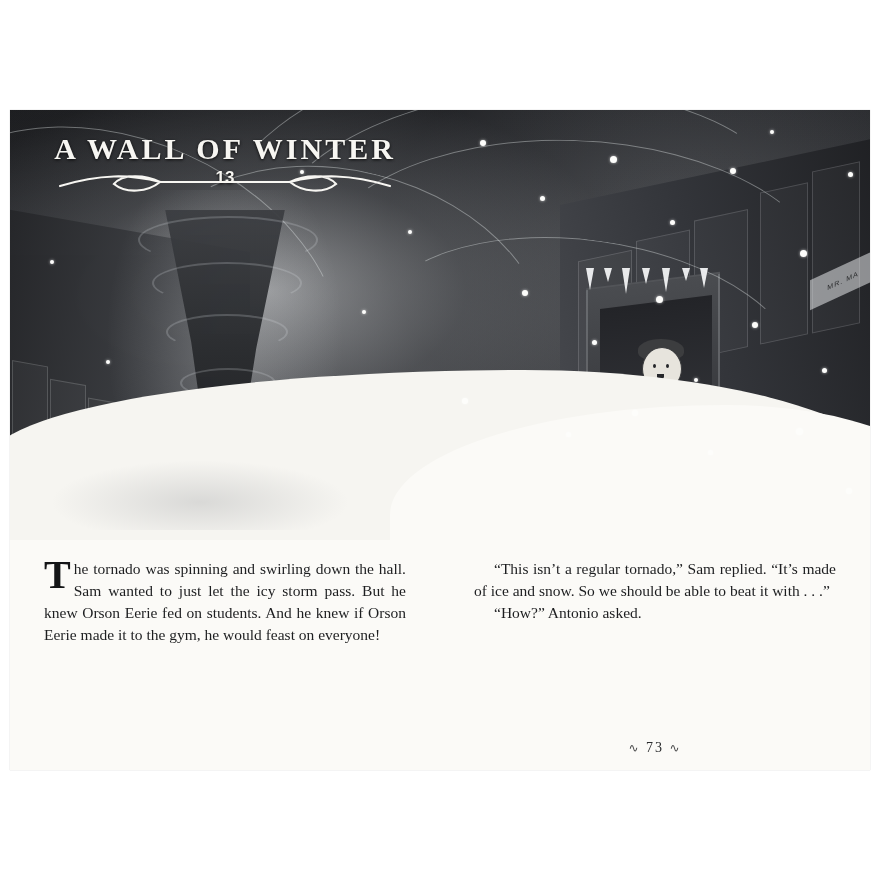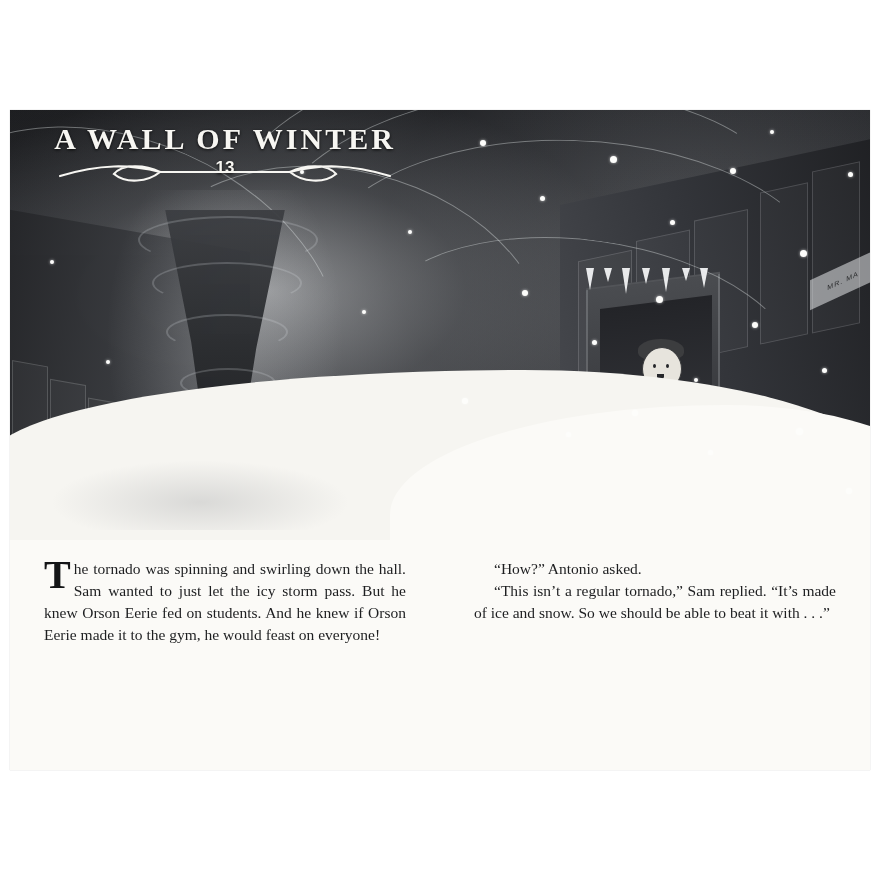--- a/index.html
+++ b/index.html
@@ -213,21 +213,21 @@
     position: absolute; top: 0;
     width: 0; height: 0;
     border-left: 4px solid transparent;
     border-right: 4px solid transparent;
     border-top: 20px solid rgba(246,247,248,0.92);
   }
 
   
   .chapter-banner {
     position: absolute;
-    left: 30px; top: 12px;
+    left: 30px; top: 22px;
     width: 370px;
     color: #f7f6f2;
     text-align: center;
   }
   .chapter-title {
     font-family: "Liberation Serif", serif;
     font-size: 30px;
     letter-spacing: 3px;
     font-weight: 700;
     text-shadow: 0 1px 3px rgba(0,0,0,0.85);
@@ -452,21 +452,26 @@
 
     <div class="text-area">
 
       <div class="col">
         <p>
           <span class="dropcap">T</span><span>he tornado was spinning and swirling down the hall. Sam wanted to just let the icy storm pass. But he knew Orson Eerie fed on students. And he knew if Orson Eerie made it to the gym, he would feast on everyone!</span>
         </p>
       </div>
 
       <div class="col">
+        <p class="indent">“This isn’t a regular tornado,” Sam replied. “It’s made of ice and snow. So we should be able to beat it with . . .”</p>
         <p class="indent">“How?” Antonio asked.</p>
-        <p class="indent">“This isn’t a regular tornado,” Sam replied. “It’s made of ice and snow. So we should be able to beat it with . . .”</p>
+        <div class="folio">
+          <span class="sw">∿</span>
+          <span>73</span>
+          <span class="sw">∿</span>
+        </div>
       </div>
 
     </div>
 
     <div class="gutter"></div>
   </div>
 </div>
 
 </body></html>

